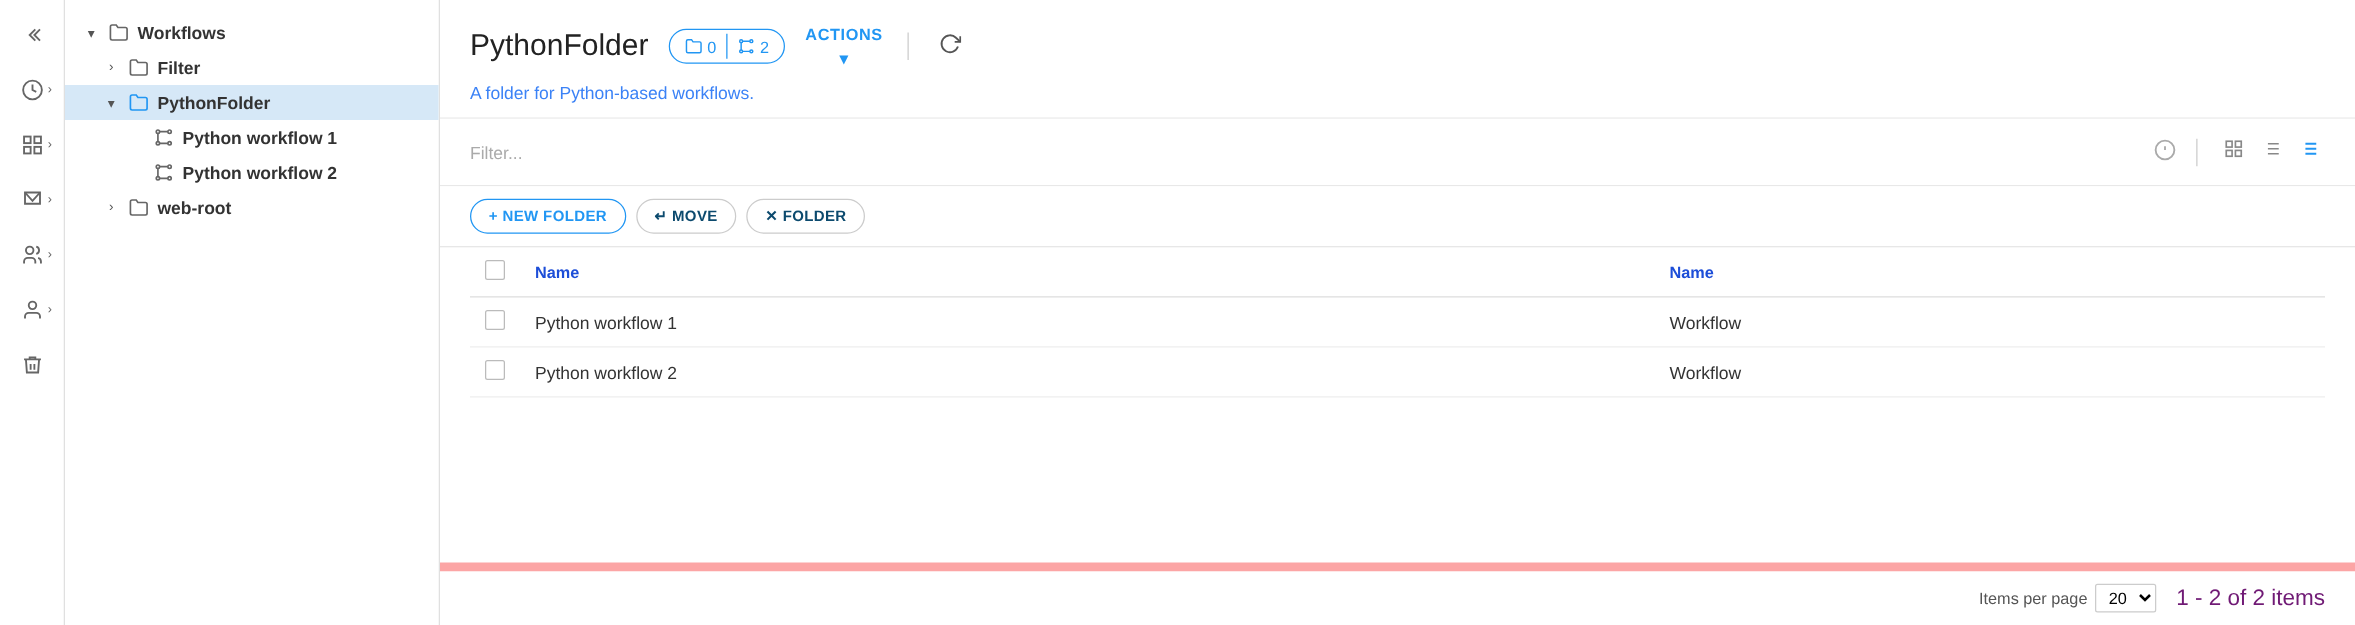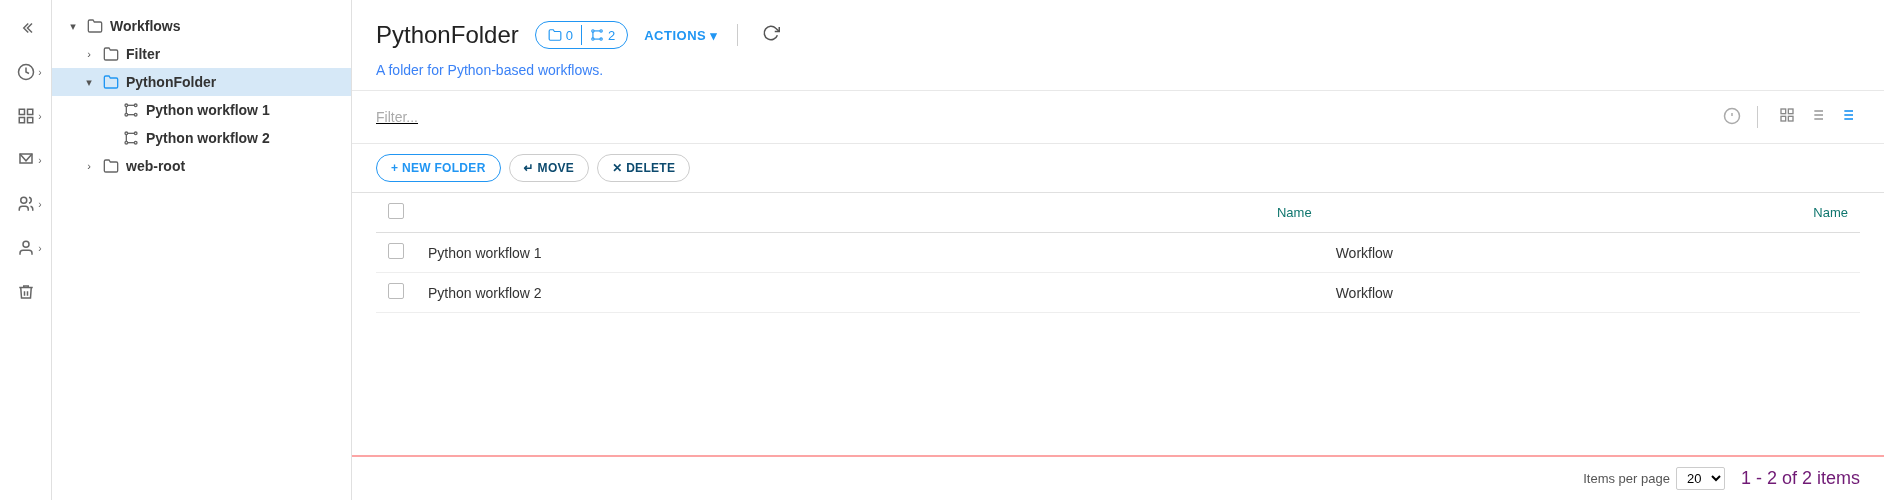--- a/index.html
+++ b/index.html
@@ -115,20 +115,21 @@
       display: flex;
       align-items: center;
       gap: 4px;
       color: #2196f3;
       font-size: 13px;
       font-weight: 600;
       cursor: pointer;
       letter-spacing: 0.5px;
       background: none;
       border: none;
+      flex-direction: column;
     }
     .separator-v { width: 1px; height: 22px; background: #ccc; margin: 0 4px; }
     .refresh-btn {
       background: none;
       border: none;
       cursor: pointer;
       color: #555;
       font-size: 16px;
       padding: 4px;
       border-radius: 4px;
@@ -136,21 +137,20 @@
     .subtitle { color: #3b82f6; font-size: 14px; padding: 6px 0 12px 0; }
 
     
     .filter-area {
       display: flex;
       align-items: center;
       padding: 12px 24px;
       background: #fff;
       border-bottom: 1px solid #e8e8e8;
       gap: 12px;
-      text-decoration: underline;
     }
     .filter-input {
       flex: 1;
       border: none;
       outline: none;
       font-size: 14px;
       color: #333;
       background: transparent;
     }
     .filter-input::placeholder { color: #aaa; }
@@ -202,24 +202,24 @@
       background: #fff;
       margin: 0;
     }
     table {
       width: 100%;
       border-collapse: collapse;
       font-size: 14px;
     }
     thead tr { border-bottom: 1px solid #ddd; }
     thead th {
-      text-align: right;
+      text-align: left;
       padding: 10px 12px;
-      color: #0f766e;
-      font-weight: 400;
+      color: #1d4ed8;
+      font-weight: 700;
       font-size: 13px;
     }
     tbody tr { border-bottom: 1px solid #eee; }
     tbody td { padding: 10px 12px; color: #333; }
     .checkbox-cell { width: 40px; }
     .check-box {
       width: 16px; height: 16px;
       border: 1.5px solid #bbb;
       border-radius: 2px;
       background: #fff;
@@ -227,21 +227,21 @@
       display: inline-block;
     }
 
     
     .table-footer {
       display: flex;
       align-items: center;
       justify-content: flex-end;
       padding: 10px 24px;
       background: #fff;
-      border-top: 2px solid #fca5a5;
+      border-top: 7px solid #fca5a5;
       gap: 16px;
       font-size: 13px;
       color: #555;
     }
     .items-per-page {
       display: flex;
       align-items: center;
       gap: 6px;
     }
     .page-select {
@@ -476,21 +476,21 @@
   </div>
 
   <div class="toolbar">
     <button class="toolbar-btn">
       <span>+ NEW FOLDER</span>
     </button>
     <button class="toolbar-btn muted">
       <span>↵ MOVE</span>
     </button>
     <button class="toolbar-btn muted">
-      <span>✕ DELETE</span>
+      <span>✕ FOLDER</span>
     </button>
   </div>
 
   <div class="table-container">
     <table>
       <thead>
         <tr>
           <th class="checkbox-cell">
             <span class="check-box"></span>
           </th>

